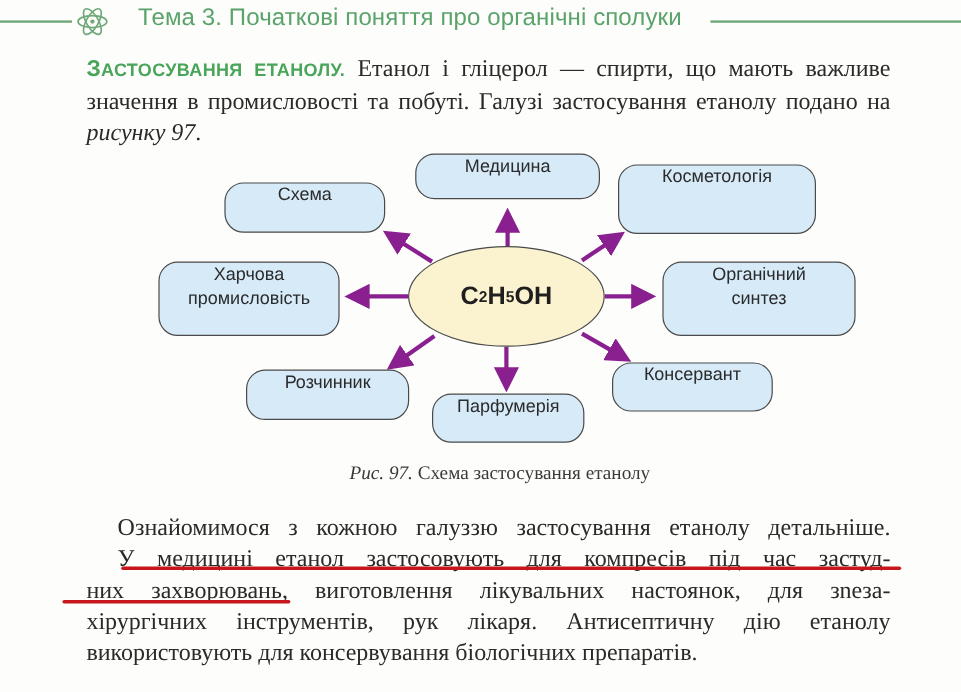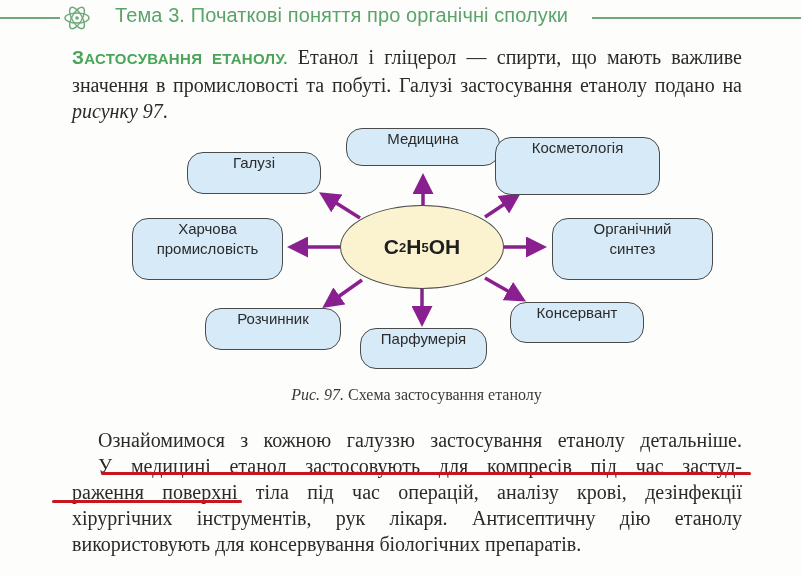--- a/index.html
+++ b/index.html
@@ -61,23 +61,23 @@
     <line x1="362" y1="280" x2="328" y2="304"></line>
     <line x1="422" y1="289" x2="422" y2="320"></line>
     <line x1="485" y1="278" x2="520" y2="298"></line>
   </g>
 </svg>
 
 <div class="box" style="left:346px; top:128px; width:154px; height:38px;">
     <span>Медицина</span>
   </div>
 <div class="box" style="left:187px; top:152px; width:134px; height:42px;">
-    <span>Галузі</span>
+    <span>Схема</span>
   </div>
-<div class="box" style="left:495px; top:137px; width:165px; height:58px;border-radius:16px;">
+<div class="box" style="left:515px; top:137px; width:165px; height:58px;border-radius:16px;">
     <span>Косметологія</span>
   </div>
 <div class="box" style="left:132px; top:218px; width:151px; height:62px; padding:0 14px;">
     <span>Харчова промисловість</span>
   </div>
 <div class="box" style="left:552px; top:218px; width:161px; height:62px; padding:0 30px;">
     <span>Органічний синтез</span>
   </div>
 <div class="box" style="left:205px; top:308px; width:136px; height:42px;">
     <span>Розчинник</span>
@@ -97,19 +97,19 @@
     <span>OH</span>
 </div>
 
 <div class="caption">
   <span class="italic">Рис. 97.</span><span> Схема застосування етанолу</span>
 </div>
 
 <div class="para para2">
   <span class="l indent">Ознайомимося з кожною галуззю застосування етанолу детальніше.</span>
   <span class="l indent">У медицині етанол застосовують для компресів під час застуд-</span>
-  <span class="l">раження поверхні тіла під час операцій, аналізу крові, дезінфекції</span>
+  <span class="l">них захворювань, виготовлення лікувальних настоянок, для зneза-</span>
   <span class="l">хірургічних інструментів, рук лікаря. Антисептичну дію етанолу</span>
   <span class="l last">використовують для консервування біологічних препаратів.</span>
 </div>
 
 <div class="redline" style="left:101px; top:472px; width:650px;"></div>
 <div class="redline" style="left:52px; top:500px; width:190px;"></div>
 
 </body></html>

